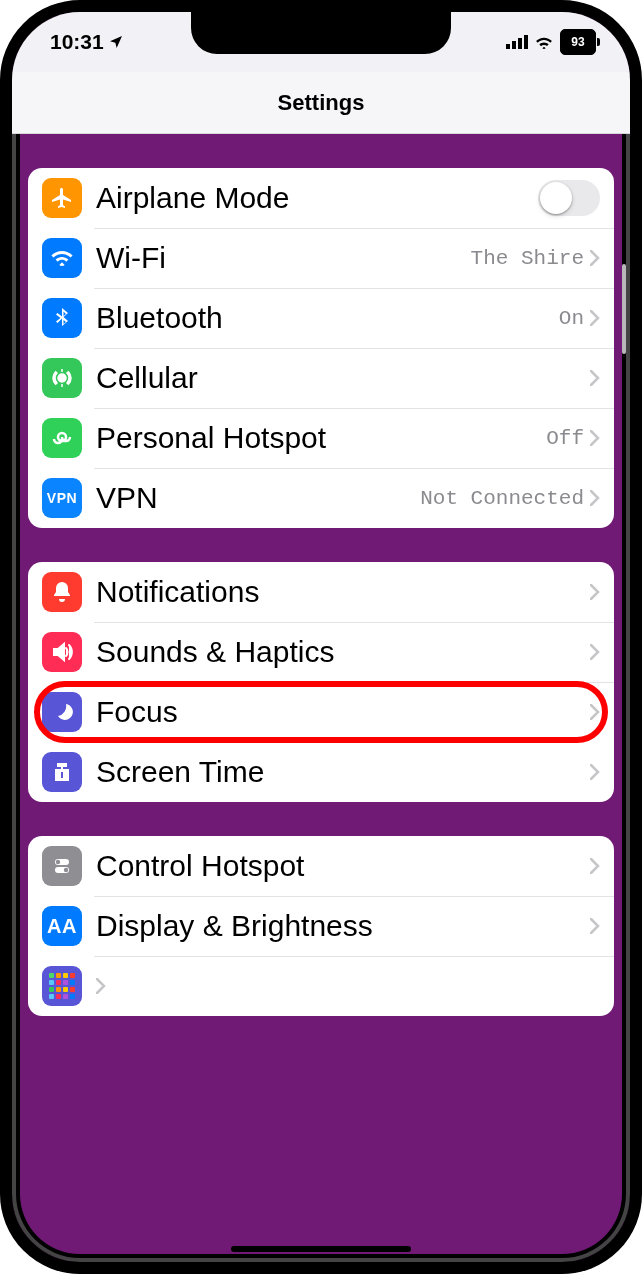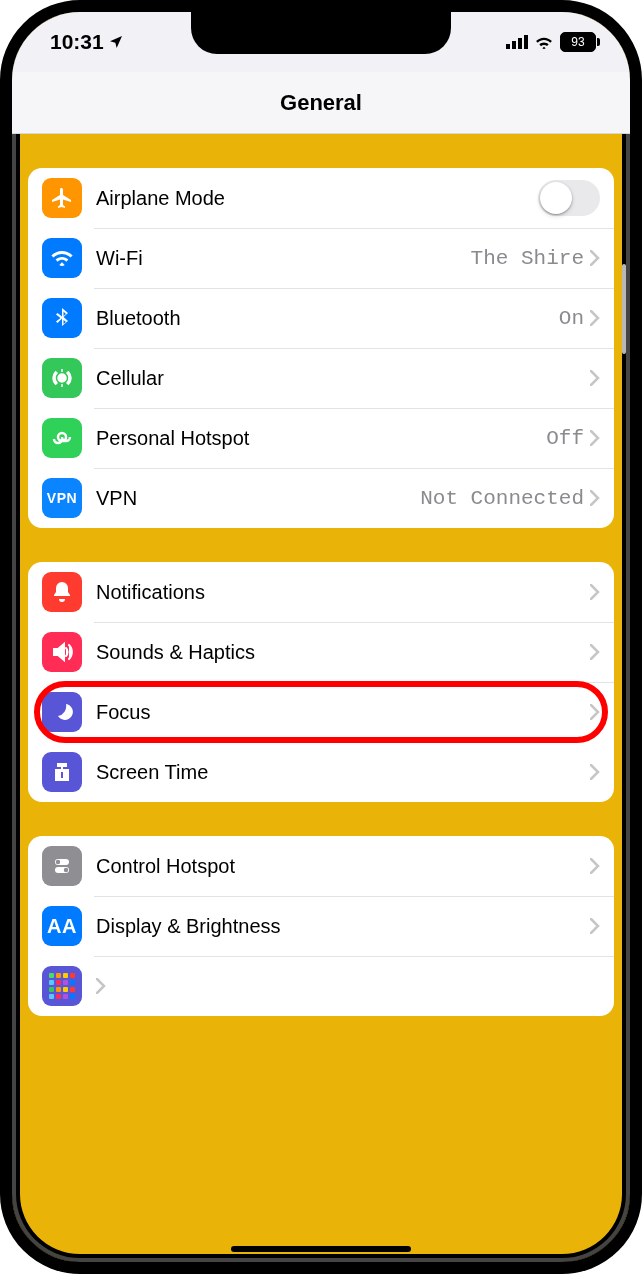--- a/index.html
+++ b/index.html
@@ -1,34 +1,34 @@
 <!DOCTYPE html>
 <html><head>
 <meta charset="utf-8">
 <style>
   * { margin:0; padding:0; box-sizing:border-box; -webkit-font-smoothing:antialiased; }
   html,body { width:642px; height:1274px; background:#fff; font-family:-apple-system,BlinkMacSystemFont,"SF Pro Text","Helvetica Neue",Arial,sans-serif; }
   .device {
     width:642px; height:1274px;
     border:12px solid #000; border-radius:80px;
     box-shadow: inset 0 0 0 4px #444, inset 0 0 0 8px #000;
-    position:relative; overflow:hidden; background:#eab308;
+    position:relative; overflow:hidden; background:#701a75;
   }
   .notch {
     position:absolute; top:0; left:50%; transform:translateX(-50%);
     width:260px; height:42px; background:#000; border-bottom-left-radius:26px; border-bottom-right-radius:26px; z-index:10;
   }
   .status-bar {
     height:60px; display:flex; align-items:center; justify-content:space-between;
     padding:0 30px 0 38px; font-size:21px; font-weight:600; color:#000; background:#f2f2f6;
   }
   .status-left { display:flex; align-items:center; gap:4px; }
   .status-right { display:flex; align-items:center; gap:6px; }
   .battery { display:flex; align-items:center; }
-  .battery-body { width:36px; height:20px; border:1px solid #000; border-radius:5px; background:#000; color:#fff; font-size:12px; font-weight:400; display:flex; align-items:center; justify-content:center; position:relative;}
+  .battery-body { width:36px; height:26px; border:1px solid #000; border-radius:5px; background:#000; color:#fff; font-size:12px; font-weight:700; display:flex; align-items:center; justify-content:center; position:relative;}
   .battery-tip { width:3px; height:8px; background:#000; border-radius:0 2px 2px 0; margin-left:1px;}
   .header {
     height:62px; display:flex; align-items:center; justify-content:center;
     font-size:22px; font-weight:600; color:#000;
     border-bottom:1px solid #d7d7da; background:#f6f6f8;
   }
   .content { position:absolute; top:122px; left:0; right:0; bottom:0; overflow:hidden; padding:0 16px; }
   .scroll-ind { position:absolute; top:130px; right:4px; width:4px; height:90px; background:#b8b8ba; border-radius:2px; }
   .group {
     background:#ffffff; border-radius:14px; margin-top:34px; overflow:hidden;
@@ -40,21 +40,21 @@
     padding:0 14px 0 14px;
   }
   .row + .row::before {
     content:""; position:absolute; left:66px; right:0; top:0; height:1px; background:#e3e3e6;
   }
   .icon {
     width:40px; height:40px; border-radius:9px; flex:0 0 40px;
     display:flex; align-items:center; justify-content:center;
     color:#fff; margin-right:14px;
   }
-  .label { font-size:20px; color:#000; flex:1 1 auto; }
+  .label { font-size:30px; color:#000; flex:1 1 auto; }
   .detail { font-size:21px; color:#8a8a8f; margin-right:6px;font-family:Liberation Mono, monospace; }
   .chev { flex:0 0 auto; display:flex; align-items:center; }
   .chev svg { width:10px; height:16px; }
   .toggle {
     width:62px; height:36px; background:#e9e9eb; border-radius:18px; position:relative; flex:0 0 62px;
   }
   .toggle .knob {
     position:absolute; top:2px; left:2px; width:32px; height:32px; background:#fff; border-radius:50%;
     box-shadow:0 1px 2px rgba(0,0,0,0.3),0 2px 5px rgba(0,0,0,0.15);
   }
@@ -102,21 +102,21 @@
       <div class="battery">
         <div class="battery-body">
             <span>93</span>
           </div>
         <div class="battery-tip"></div>
       </div>
     </div>
   </div>
 
   <div class="header">
-    <span>General</span>
+    <span>Settings</span>
   </div>
 
   <div class="content">
     <div class="scroll-ind"></div>
 
     <div class="group">
       <div class="row">
         <div class="icon bg-orange">
           <svg viewBox="0 0 24 24">
               <path fill="#fff" d="M21 16v-2l-8-5V3.5c0-.83-.67-1.5-1.5-1.5S10 2.67 10 3.5V9l-8 5v2l8-2.5V19l-2 1.5V22l3.5-1 3.5 1v-1.5L13 19v-5.5l8 2.5z"></path>

